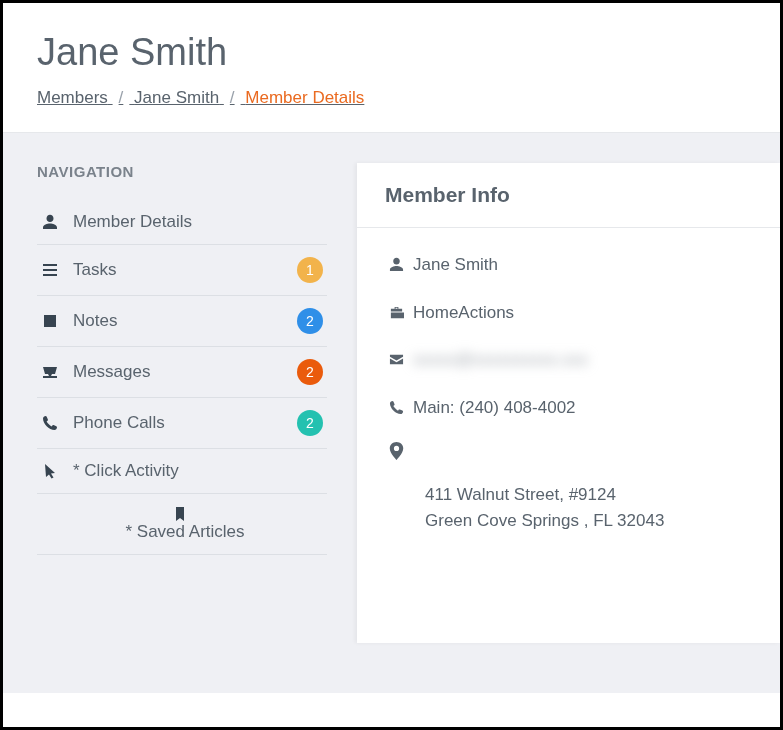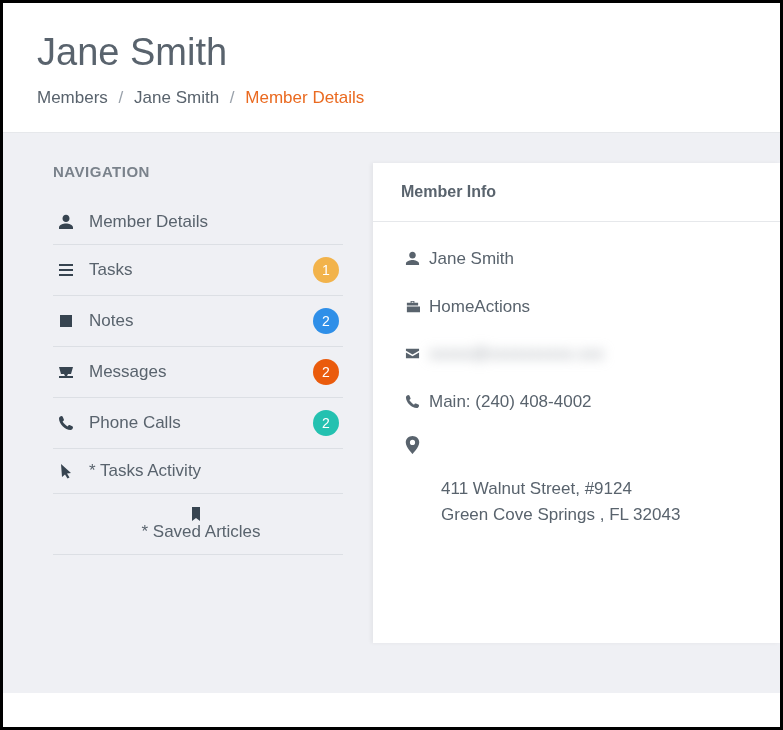--- a/index.html
+++ b/index.html
@@ -18,34 +18,34 @@
   }
   .page-title {
     font-size: 38px;
     font-weight: 400;
     color: #59636d;
     margin-bottom: 14px;
   }
   .breadcrumb {
     font-size: 17px;
     color: #59636d;
+    text-decoration: underline;
   }
   .breadcrumb .sep { margin: 0 6px; color: #9aa2ab; }
   .breadcrumb .crumb { color: #59636d; }
   .breadcrumb .crumb.active { color: #ea6a20; }
   .content {
     display: flex;
     background: #eff0f4;
     padding: 30px 0 50px 34px;
     min-height: 560px;
   }
   .sidebar {
     width: 320px;
     padding-right: 30px;
-    margin-left: 16px;
   }
   .sidebar-title {
     font-size: 15px;
     font-weight: 700;
     color: #7a828b;
     letter-spacing: 0.5px;
     margin-bottom: 20px;
   }
   .nav-list { list-style: none; }
   .nav-item {
@@ -80,21 +80,21 @@
   .panel {
     flex: 1;
     background: #fff;
     box-shadow: -2px 0 4px rgba(0,0,0,0.05);
     padding: 0;
     min-height: 470px;
   }
   .panel-header {
     padding: 20px 28px;
     border-bottom: 1px solid #e6e8eb;
-    font-size: 16px;
+    font-size: 21px;
     font-weight: 700;
     color: #59636d;
   }
   .panel-body {
     padding: 24px 28px;
     font-size: 17px;
     color: #59636d;
     line-height: 1.5;
   }
   .info-row {
@@ -185,21 +185,21 @@
         <span class="nav-label">Phone Calls</span>
         <span class="badge" style="background: rgb(36, 193, 176);">2</span>
       </li>
 
       <li class="nav-item">
         <span class="nav-icon">
           <svg width="16" height="16" viewBox="0 0 16 16">
               <path d="M3 1l10 9-4 .5 2.5 4-2 1-2.5-4L4 14 3 1z"></path>
             </svg>
         </span>
-        <span class="nav-label">* Tasks Activity</span>
+        <span class="nav-label">* Click Activity</span>
       </li>
 
       <li class="nav-item">
         <span class="nav-icon">
           <svg width="16" height="16" viewBox="0 0 16 16">
               <path d="M4 1h8v14l-4-3-4 3V1z"></path>
             </svg>
         </span>
         <span class="nav-label">* Saved Articles</span>
       </li>

